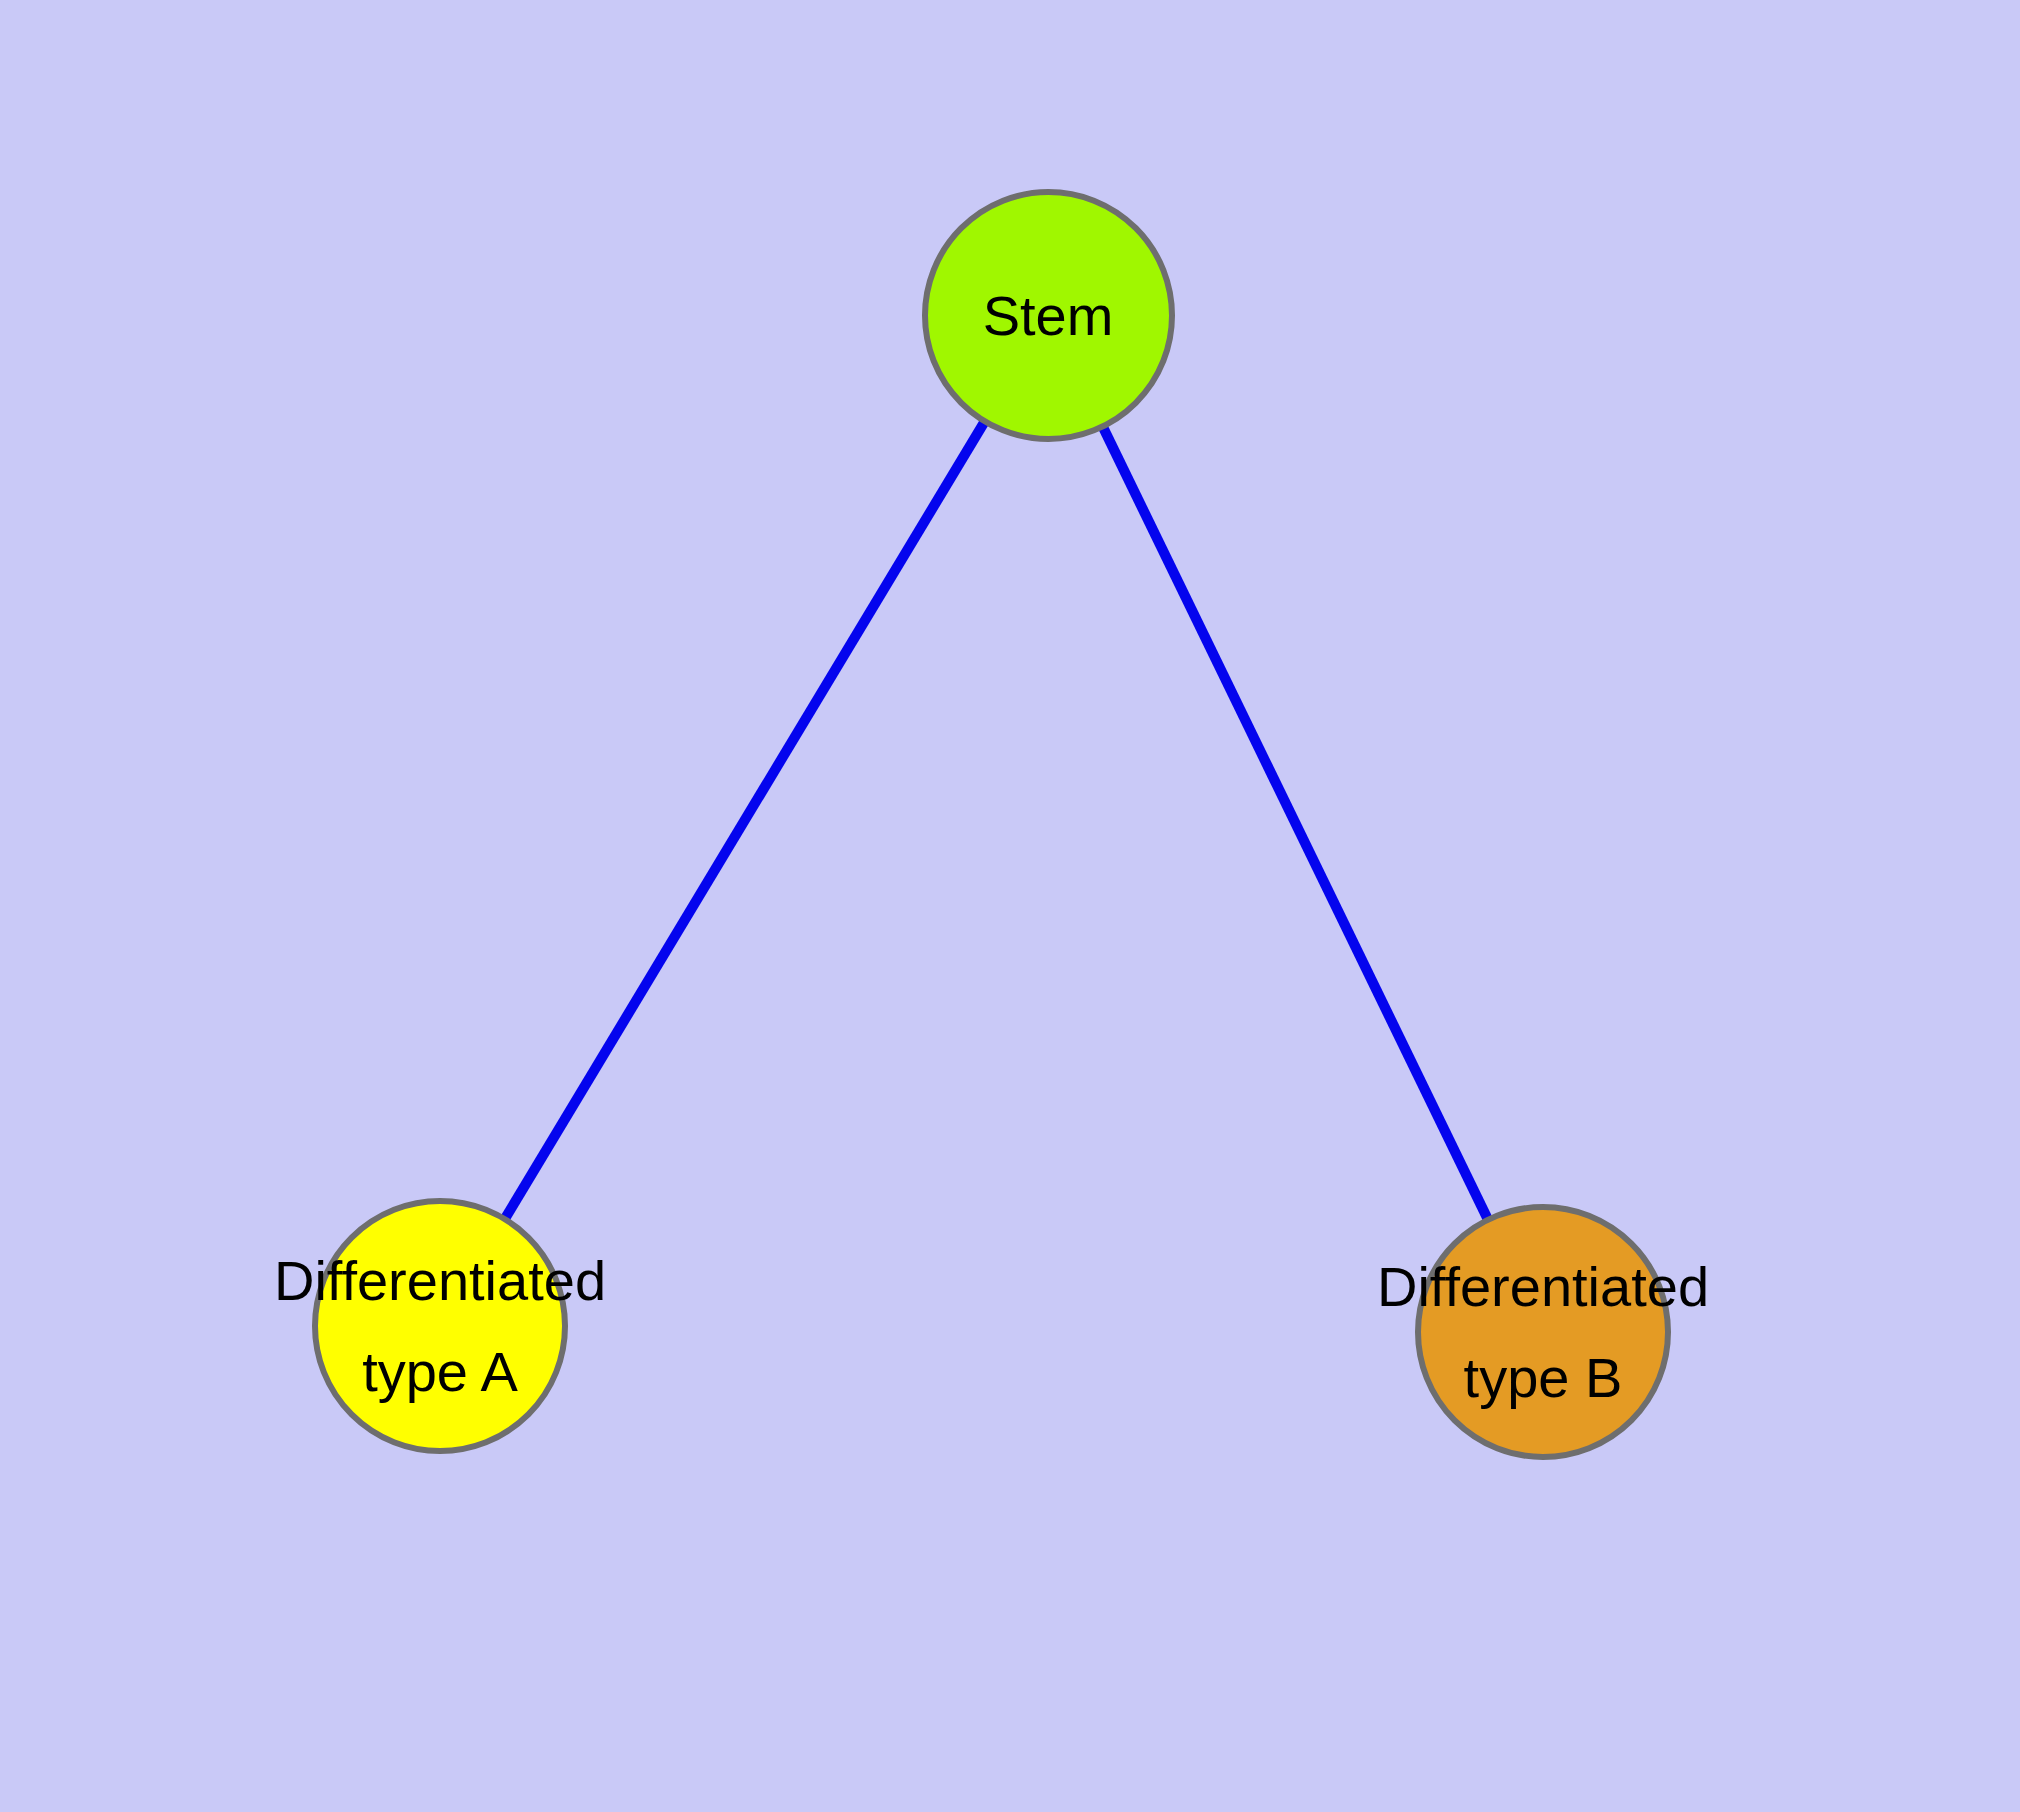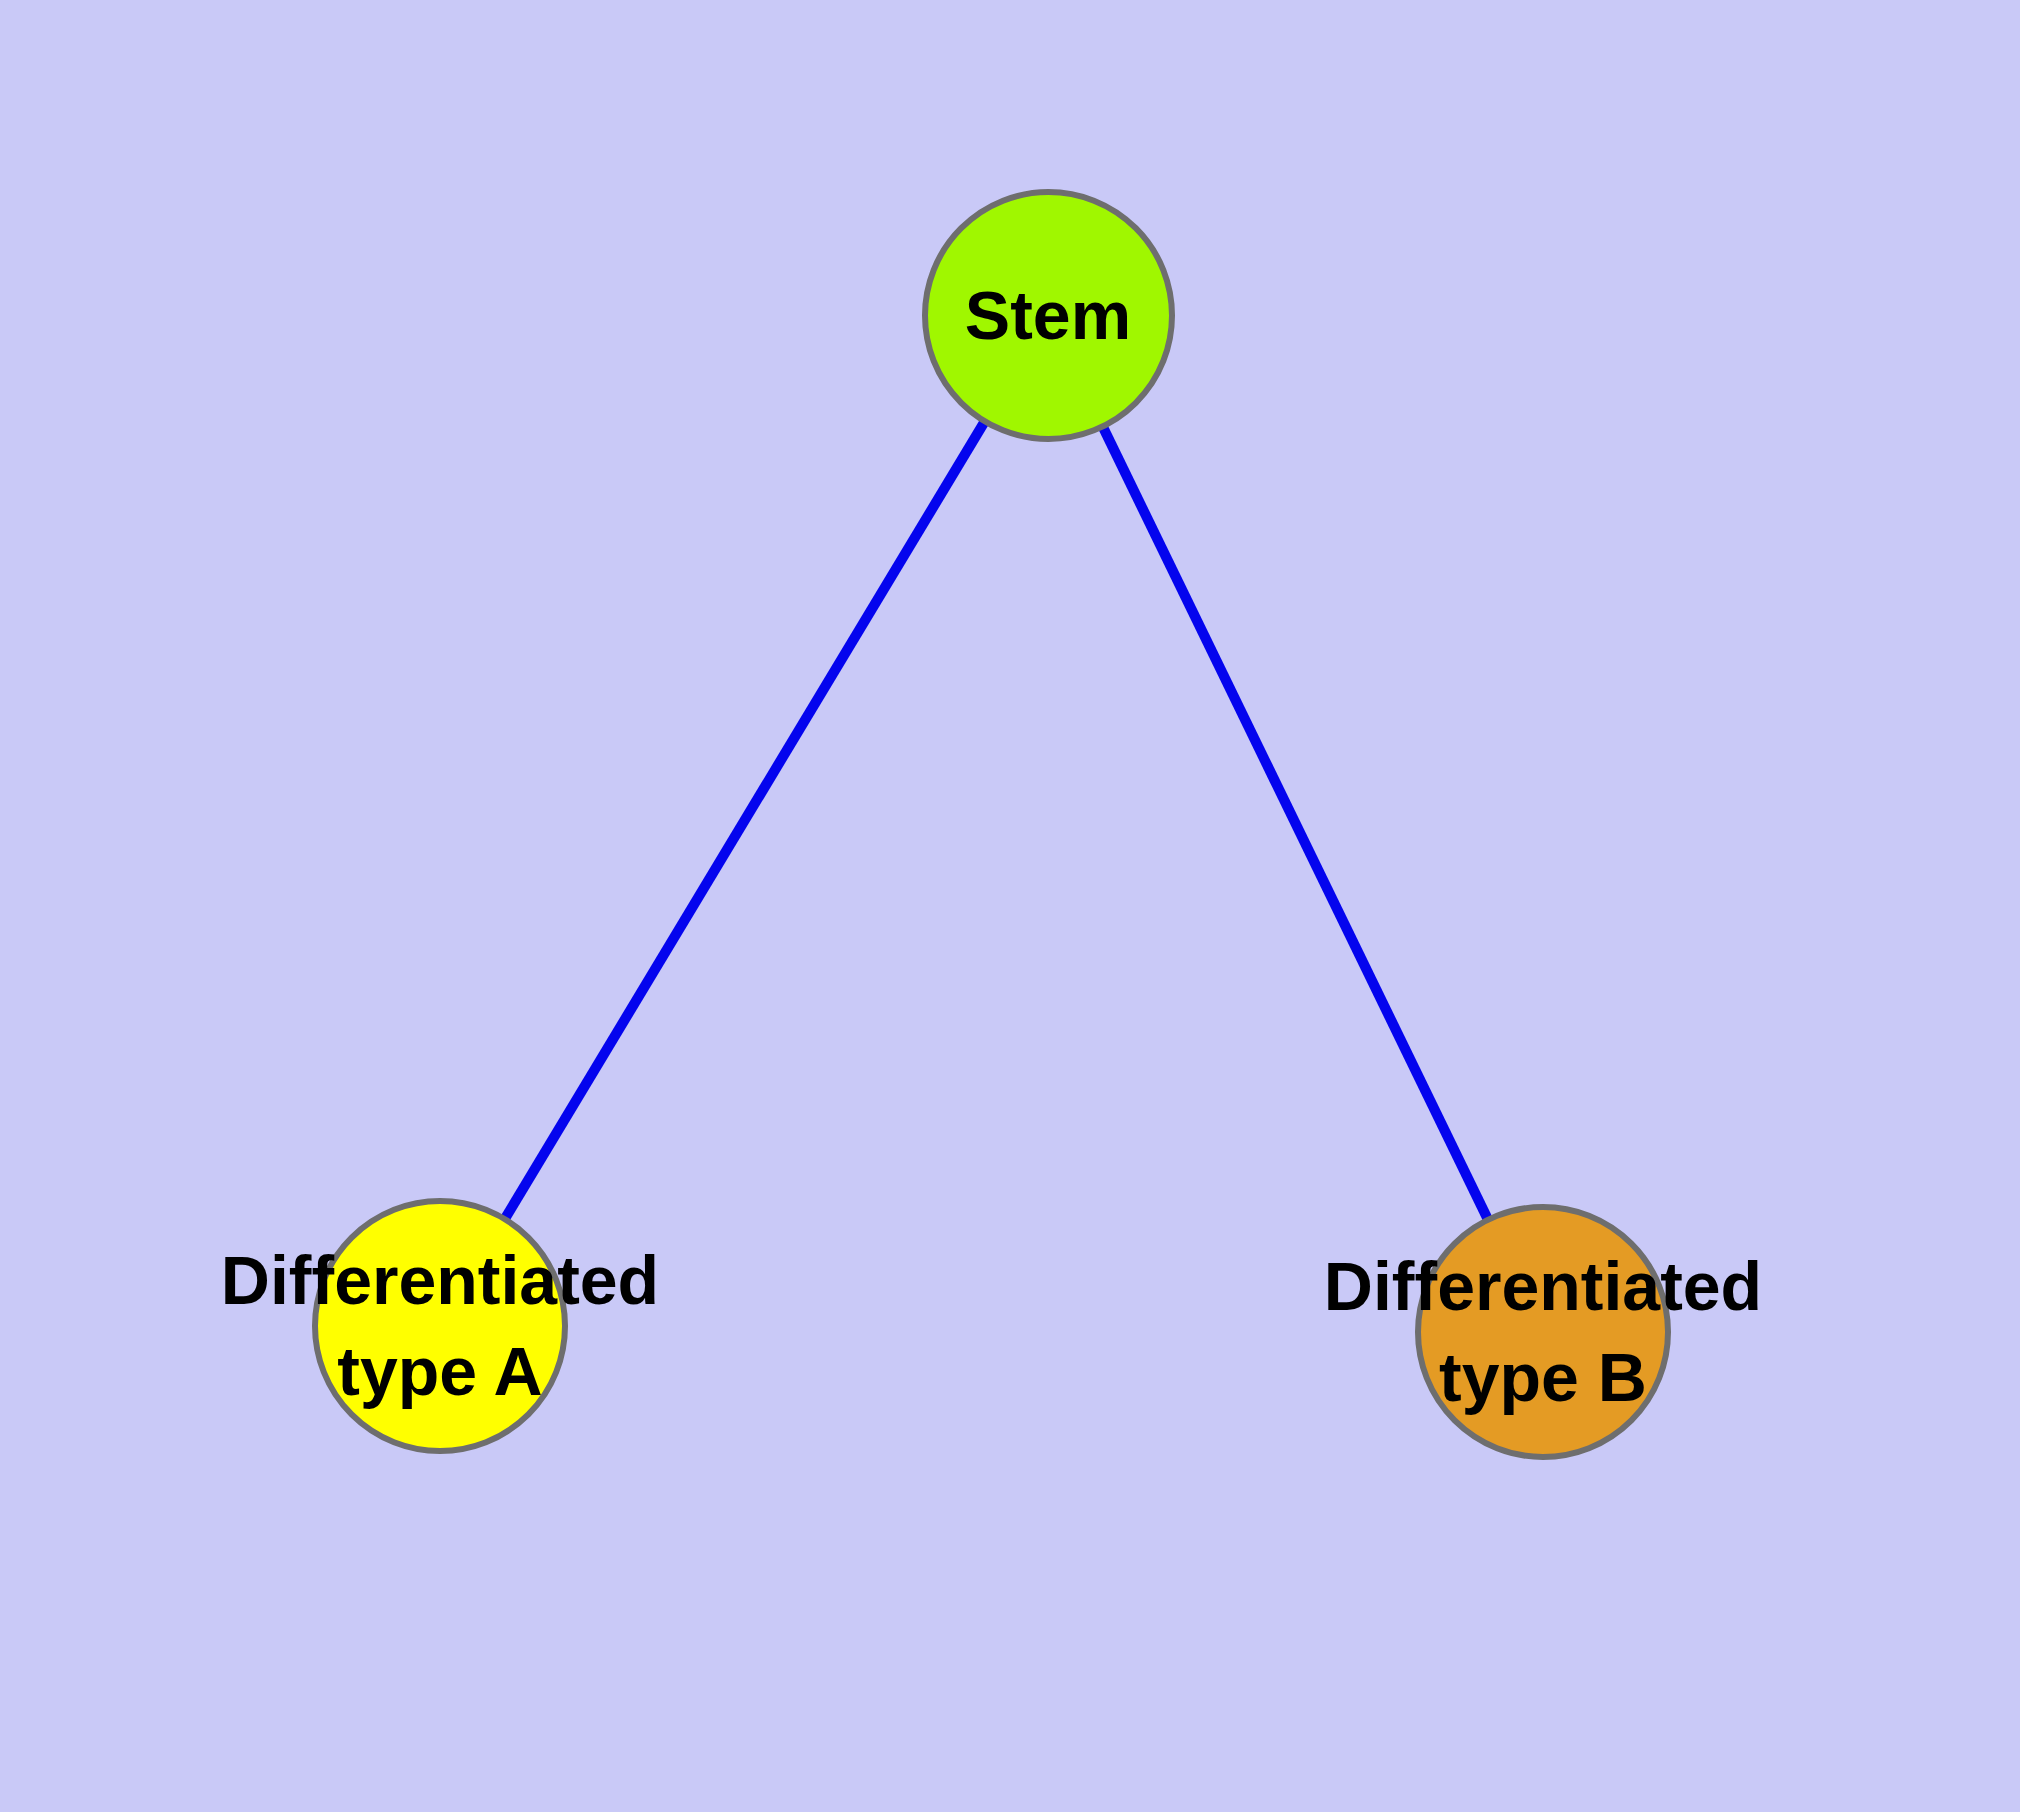--- a/index.html
+++ b/index.html
@@ -27,22 +27,22 @@
     position: absolute;
     border-radius: 50%;
     box-sizing: border-box;
     z-index: 2;
   }
   .node-label {
     position: absolute;
     transform: translate(-50%, -50%);
     text-align: center;
     white-space: pre-line;
-    font-weight: bold;
-    font-size: 68px;
+    font-weight: normal;
+    font-size: 56px;
     line-height: 91px;
     z-index: 3;
     letter-spacing: 0px;
   }
 </style>
 </head>
 <body>
 
 <div id="canvas" style="width: 2021px; height: 1812px; background: rgb(201, 201, 247);">
   <svg id="edge-layer" xmlns="http://www.w3.org/2000/svg" viewBox="0 0 2384 2138">

